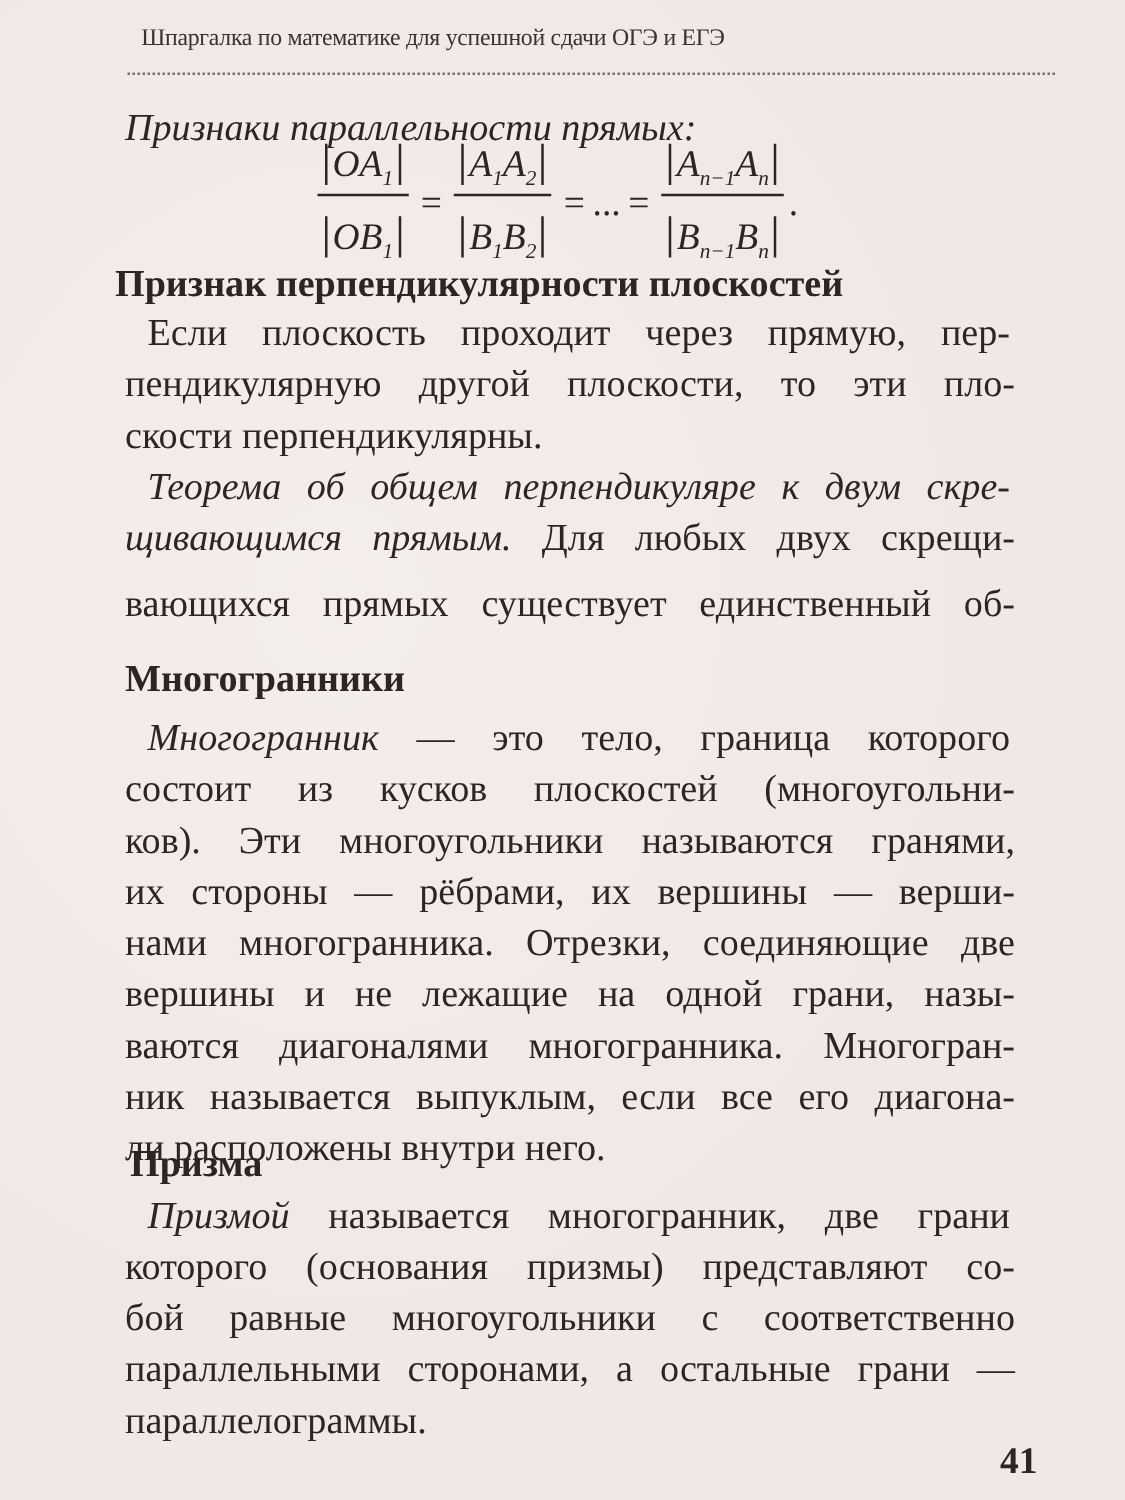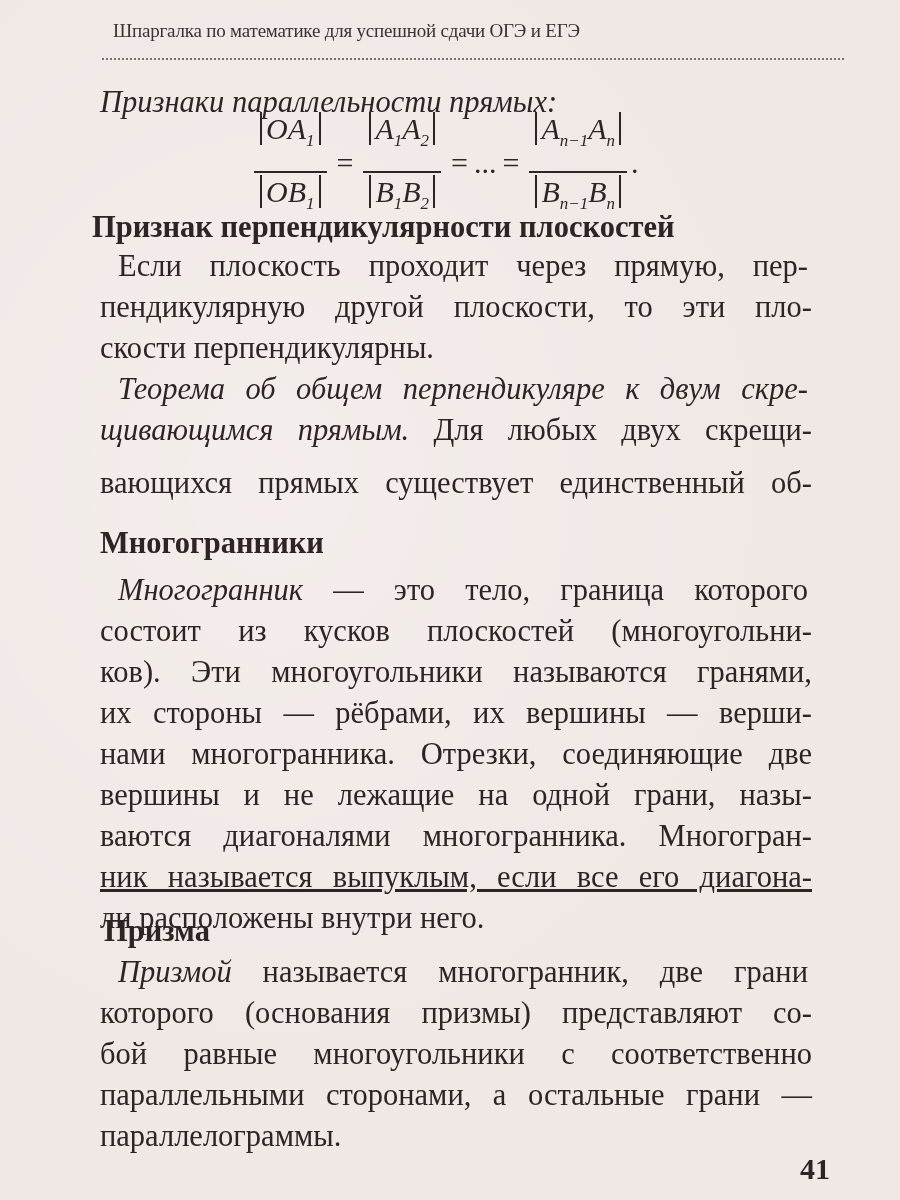--- a/index.html
+++ b/index.html
@@ -36,22 +36,22 @@
   .it { font-style: italic; }
   .bold { font-weight: bold; }
   .center { text-align: left; }
   .formula {
     position: absolute; left: 250px; top: 118px; height: 90px;
     display: flex; align-items: center;
     font-family: "Liberation Serif", serif; font-size: 30px; color: #2c2523;
   }
   .frac { display: inline-flex; flex-direction: column; align-items: center; margin: 0 4px; }
   .frac .num, .frac .den { padding: 0 6px; font-style: italic; white-space: nowrap; }
-  .frac .num { border-bottom: 2px solid #2c2523; padding-bottom: 20px; }
-  .frac .den { padding-top: 2px; }
+  .frac .num { border-bottom: 2px solid #2c2523; padding-bottom: 2px; }
+  .frac .den { padding-top: 16px; }
   .abs { border-left: 2px solid #2c2523; border-right: 2px solid #2c2523; padding: 0 4px; }
   .frac sub { font-size: 17px; font-style: italic; }
   .eq { margin: 0 6px; }
   .page-number {
     position: absolute; left: 800px; top: 1152px;
     font-family: "Liberation Serif", serif; font-weight: bold;
     font-size: 30px; color: #2c2523;
   }
 </style>
 </head>
@@ -94,21 +94,21 @@
   <div class="line justify" style="top:463px;">вающихся прямых существует единственный об-</div>
 
   <div class="line bold center" style="top:523px;">Многогранники</div>
   <div class="line justify" style="top:570px;left:118px;width:690px;"><span class="it">Многогранник</span><span> — это тело, граница которого</span></div>
   <div class="line justify" style="top:611px;">состоит из кусков плоскостей (многоугольни-</div>
   <div class="line justify" style="top:652px;">ков). Эти многоугольники называются гранями,</div>
   <div class="line justify" style="top:693px;">их стороны — рёбрами, их вершины — верши-</div>
   <div class="line justify" style="top:734px;">нами многогранника. Отрезки, соединяющие две</div>
   <div class="line justify" style="top:775px;">вершины и не лежащие на одной грани, назы-</div>
   <div class="line justify" style="top:816px;">ваются диагоналями многогранника. Многогран-</div>
-  <div class="line justify" style="top:857px;text-decoration:underline;">ник называется выпуклым, если все его диагона-</div>
+  <div class="line justify" style="top:857px;">ник называется выпуклым, если все его диагона-</div>
   <div class="line" style="top:898px;">ли расположены внутри него.</div>
 
   <div class="line bold" style="top:911px;left:104px;">Призма</div>
   <div class="line justify" style="top:952px;left:118px;width:690px;"><span class="it">Призмой</span><span> называется многогранник, две грани</span></div>
   <div class="line justify" style="top:993px;">которого (основания призмы) представляют со-</div>
   <div class="line justify" style="top:1034px;">бой равные многоугольники с соответственно</div>
   <div class="line justify" style="top:1075px;">параллельными сторонами, а остальные грани —</div>
   <div class="line" style="top:1116px;">параллелограммы.</div>
 
   <div class="page-number">41</div>

